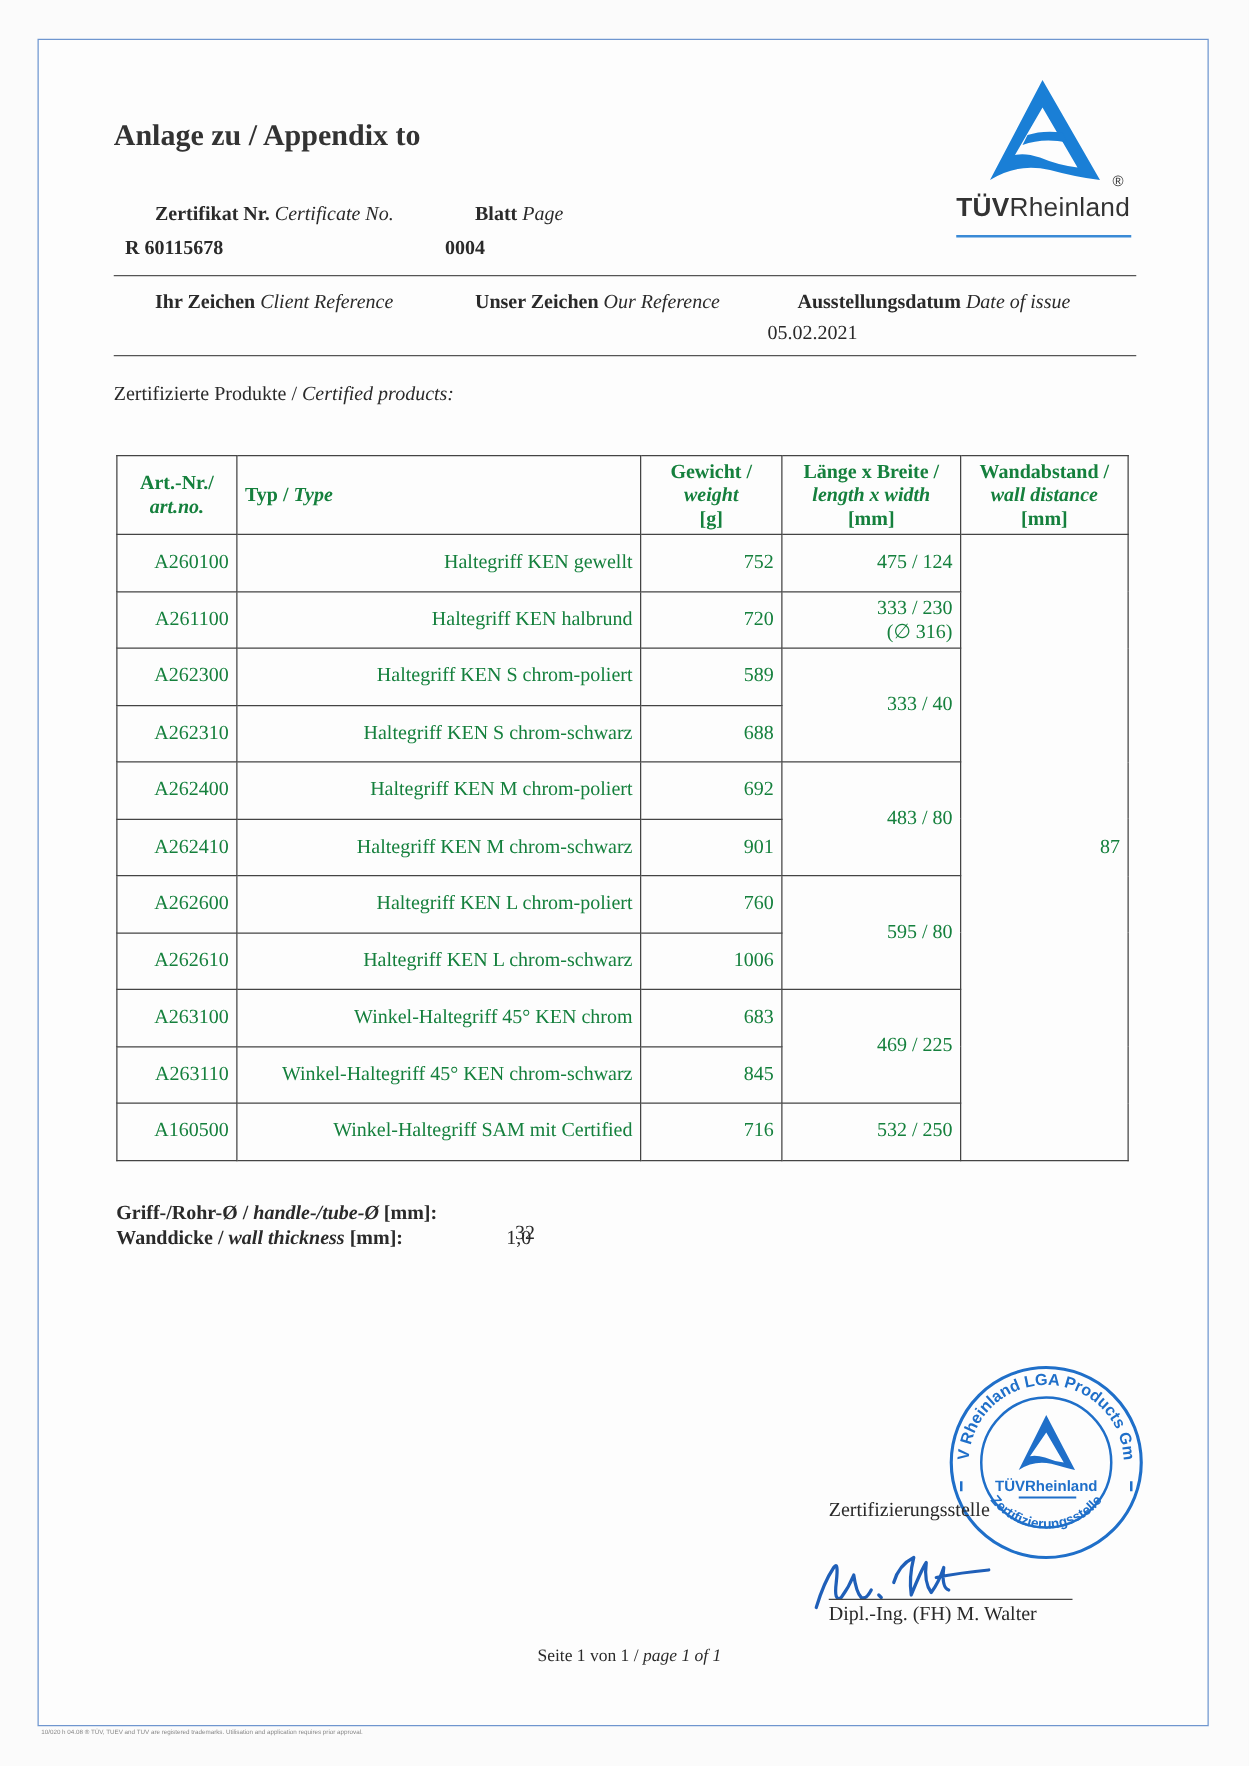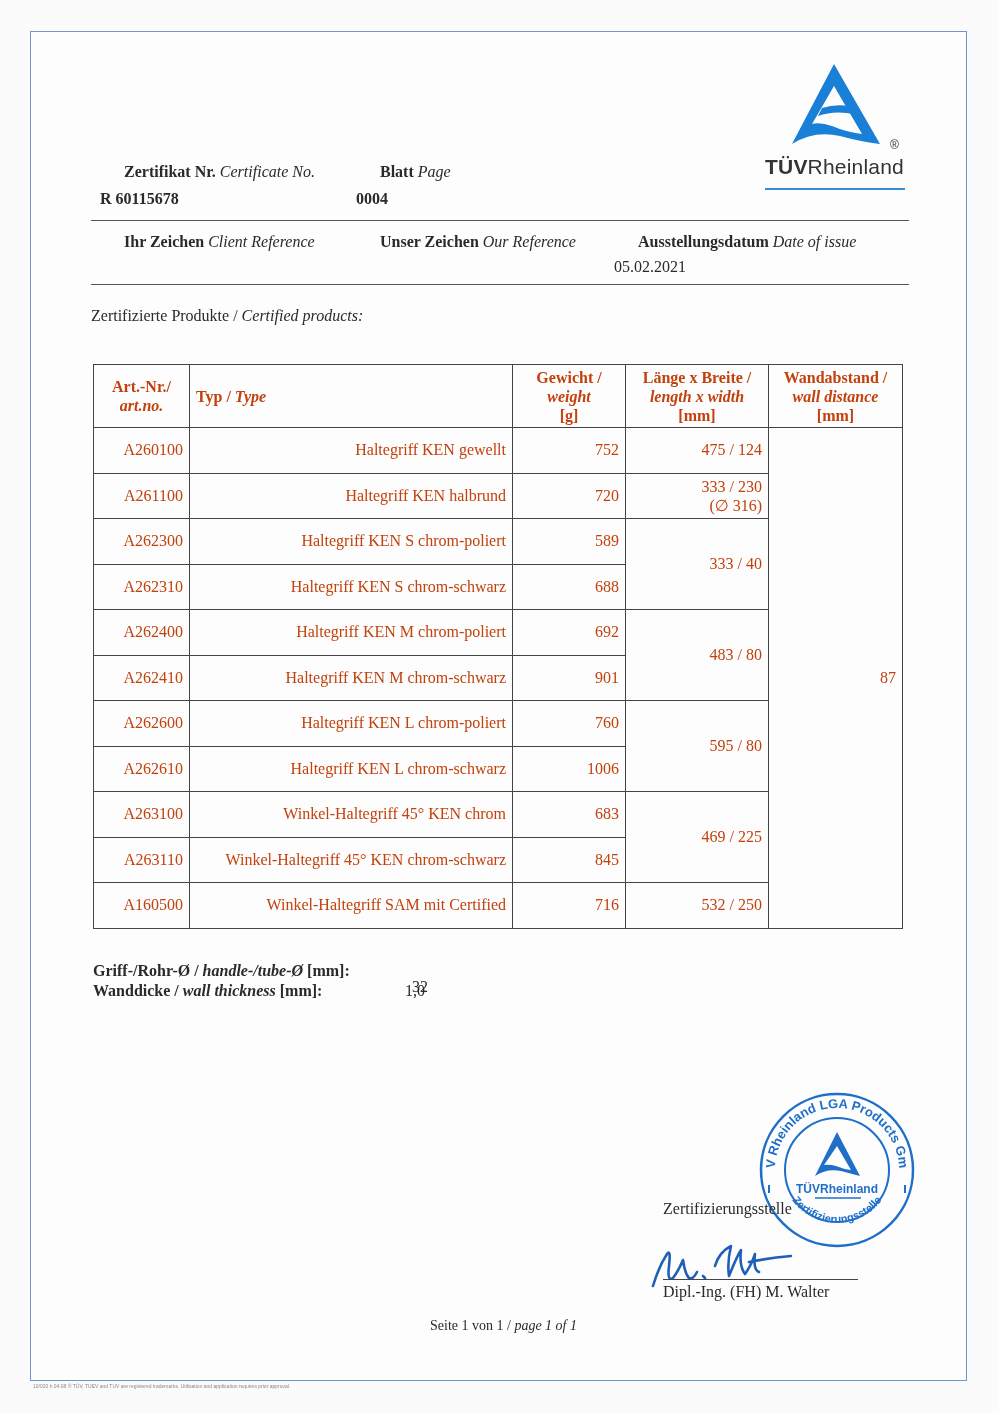--- a/index.html
+++ b/index.html
@@ -26,21 +26,21 @@
   .logo-text {
     position: absolute; left: 3px; top: 95px; font-family: "Liberation Sans", sans-serif;
     font-size: 21px; color: #333; letter-spacing: 0.2px;
   }
   .logo-text b { font-weight: bold; }
   .logo-reg { position: absolute; left: 128px; top: 78px; font-family: "Liberation Sans", sans-serif; font-size: 12px; color: #333; }
   .logo-line { position: absolute; left: 3px; top: 128px; width: 140px; height: 2px; background: #3a8ad6; }
   .section { left: 91px; top: 307px; font-size: 16px; font-weight: normal; }
   table.products {
     position: absolute; left: 93px; top: 364px; width: 810px;
-    border-collapse: collapse; font-size: 16px; color: #c2410c;
+    border-collapse: collapse; font-size: 16px; color: #15803d;
   }
   table.products th, table.products td {
     border: 1.5px solid #444; padding: 0 6px; font-weight: normal;
   }
   table.products th { height: 62px; line-height: 19px; font-weight: bold; text-align: center; }
   table.products th .it { font-style: italic; }
   table.products td { height: 44.5px; text-align: right; }
   td.c-art { width: 83px; text-align: center; }
   td.c-type { width: 310px; text-align: left; }
   td.c-w { width: 100px; text-align: center; }
@@ -58,20 +58,21 @@
   .pagenum { left: 430px; top: 1318px; font-size: 14px; }
   .pagenum i { font-style: italic; }
   .footer { left: 33px; top: 1383px; font-family: "Liberation Sans", sans-serif; font-size: 5px; color: #888; white-space: nowrap; }
 </style>
 </head>
 <body>
 
 <div class="page">
   <div class="frame"></div>
 
+  <div class="abs title">Anlage zu / Appendix to</div>
 
   <div class="abs logo">
     <svg width="150" height="95" viewBox="0 0 150 95" style="position:absolute;left:0;top:0">
       <path d="M72 4 L30 84 Q52 70 78 76 Q100 82 118 84 L72 4 Z M72 26 L100 74 Q84 72 70 66 Q58 62 50 64 L72 26 Z" fill="#1a7fd6" fill-rule="evenodd"></path>
       <path d="M56 56 Q72 50 92 54 L88 46 Q72 44 60 48 Z" fill="#1a7fd6"></path>
     </svg>
     <span class="logo-reg">®</span>
     <div class="logo-text"><b>TÜV</b><span>Rheinland</span></div>
     <div class="logo-line"></div>
   </div>

